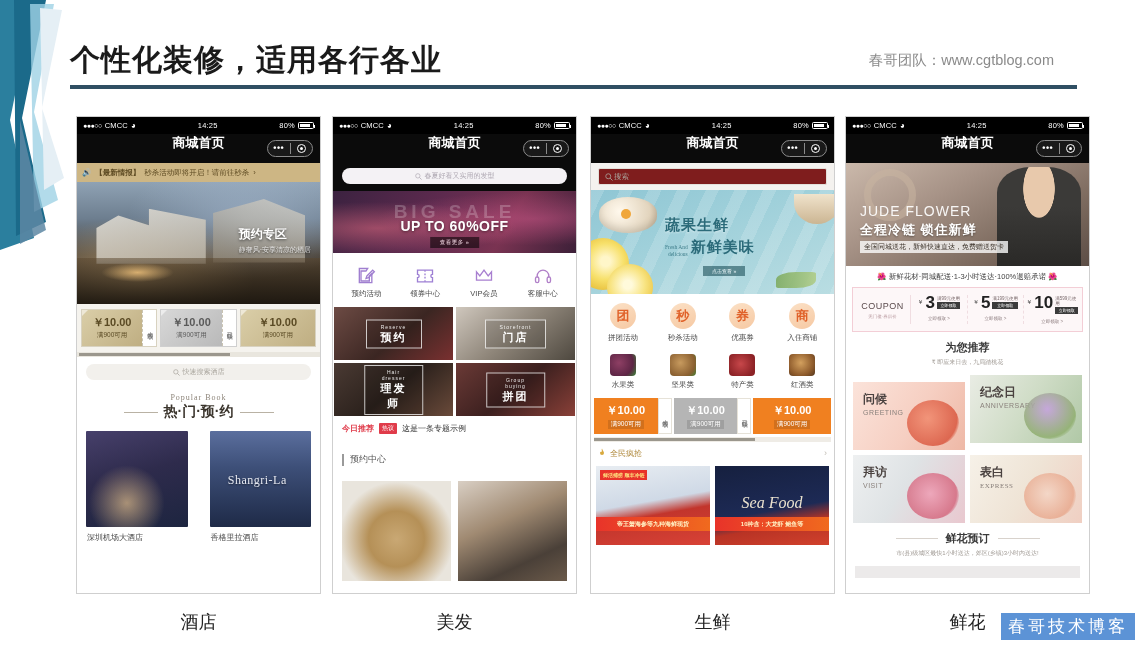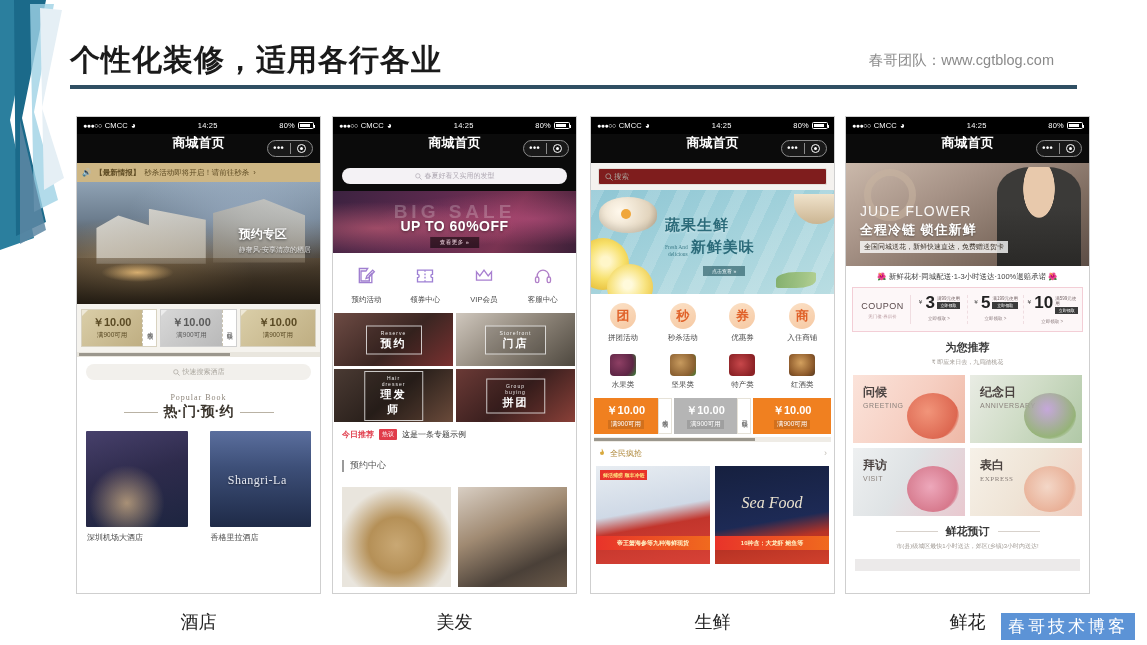--- a/index.html
+++ b/index.html
@@ -232,21 +232,21 @@
   }
   .p2-banner .btn {
     position: absolute; left: 50%; transform: translateX(-50%); top: 46px;
     background: rgba(0,0,0,.55); color: #f3d9e4; font-size: 5.5px;
     padding: 2px 10px; letter-spacing: .5px;
   }
 
   .icon-row { display: flex; padding: 10px 4px 8px; background: #fff; }
   .icon-cell { flex: 1; text-align: center; }
   .icon-cell .ic { height: 26px; display: flex; align-items: center; justify-content: center; }
-  .icon-cell .lb { font-size: 7.5px; color: #4b4b4b; margin-top: 6px; }
+  .icon-cell .lb { font-size: 7.5px; color: #4b4b4b; margin-top: 0; }
 
   .tile-grid { display: grid; grid-template-columns: 1fr 1fr; gap: 3px; padding: 0 1px; }
   .tile { height: 53px; position: relative; overflow: hidden; }
   .tile .frame {
     position: absolute; left: 50%; top: 50%; transform: translate(-50%,-50%);
     border: 1px solid rgba(255,255,255,.75); padding: 3px 14px; text-align: center;
     background: rgba(0,0,0,.12);
   }
   .tile .en { font-size: 5px; color: rgba(255,255,255,.9); letter-spacing: 1px; }
   .tile .cn { font-size: 11px; color: #fff; font-weight: bold; letter-spacing: 2px; }
@@ -377,21 +377,21 @@
   }
   .scroll2 { height: 5px; background: #efece6; position: relative; margin: 1px 3px 0; }
   .scroll2 i { position: absolute; left: 0; top: 1px; width: 68%; height: 3px; background: #9b978d; }
 
   .row-title {
     display: flex; gap: 4px; padding: 6px 7px 5px; font-size: 8px; color: #b08a3e;
   }
   .row-title .arrow { margin-left: auto; color: #c0bcb4; font-size: 9px; }
 
   .fresh-imgs { display: flex; gap: 5px; padding: 2px 5px 0; }
-  .fi { flex: 1; height: 98px; position: relative; overflow: hidden; }
+  .fi { flex: 1; height: 79px; position: relative; overflow: hidden; }
   .fi.a { background: linear-gradient(170deg, #e8edf2 0%, #cfd9e6 45%, #c2352c 60%, #d84236 100%); }
   .fi.b { background: linear-gradient(170deg, #16203f 0%, #1d2a55 55%, #b83325 72%, #d1412c 100%); }
   .fi .ribbon {
     position: absolute; left: 0; bottom: 14px; width: 100%; height: 14px;
     background: linear-gradient(90deg, #e8332a, #f06a1e);
     color: #fff1c4; font-size: 6px; display: flex; align-items: center;
     justify-content: center; font-weight: bold;
   }
   .fi .sticker {
     position: absolute; left: 4px; top: 4px; background: #e8332a; color: #ffe680;
@@ -465,21 +465,21 @@
   }
   .fl-sec .t.lines::before, .fl-sec .t.lines::after {
     content: ""; width: 42px; height: 1px; background: #d8d2cc;
   }
   .fl-sec .s { font-size: 6px; color: #a09a94; margin-top: 3px; }
 
   .fl-grid { display: grid; grid-template-columns: 1fr 1fr; gap: 5px; padding: 6px 7px 0; }
   .fl-tile { height: 68px; position: relative; overflow: hidden; padding: 9px 0 0 10px; }
   .fl-tile .cn { font-size: 12px; font-weight: bold; color: #4a4240; }
   .fl-tile .en { font-size: 7px; color: #8a817c; letter-spacing: .5px; margin-top: 1px; }
-  .ft1 { background: linear-gradient(120deg, #fbe3da 0%, #f6cfc2 55%, #eeb8a6 100%); }
+  .ft1 { background: linear-gradient(120deg, #fbe3da 0%, #f6cfc2 55%, #eeb8a6 100%); margin-top: 7px; }
   .ft2 { background: linear-gradient(120deg, #e9ece4 0%, #cfdcc6 50%, #b0c8a6 100%); }
   .ft3 { background: linear-gradient(120deg, #eef0f1 0%, #dfe3e5 45%, #e9c8cf 100%); }
   .ft4 { background: linear-gradient(120deg, #f6f1e8 0%, #efe4d6 50%, #f0cfc2 100%); font-family: Liberation Serif, serif; }
   .fl-tile .blob {
     position: absolute; right: 6px; bottom: 4px; width: 52px; height: 46px;
     border-radius: 50%; opacity: .85;
   }
   .ft1 .blob { background: radial-gradient(circle at 40% 40%, #f18b6e, #d9573f 70%, transparent 78%); }
   .ft2 .blob { background: radial-gradient(circle at 45% 35%, #c59fe0, #8fae6e 68%, transparent 78%); }
   .ft3 .blob { background: radial-gradient(circle at 45% 45%, #ef9fb5, #d4697f 68%, transparent 78%); }

